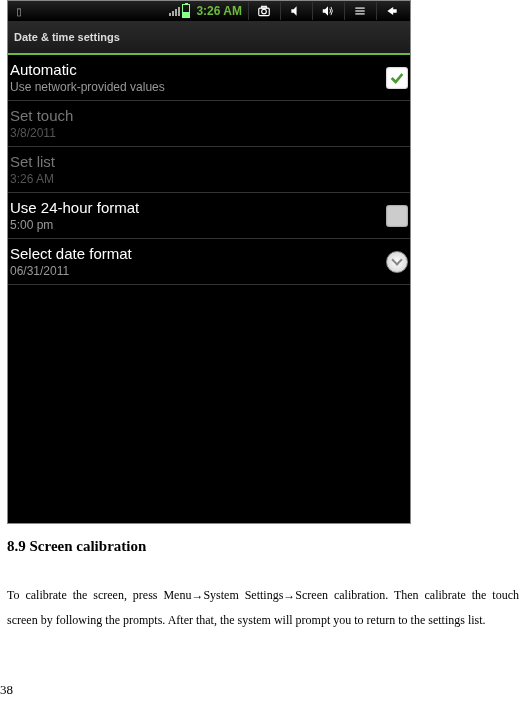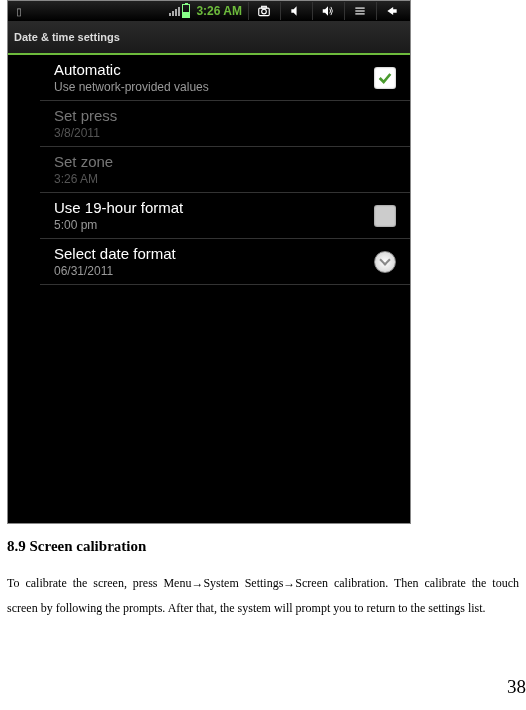--- a/index.html
+++ b/index.html
@@ -67,25 +67,24 @@
       display: flex; align-items: center;
       padding: 16px 6px;
       color: #ddd;
       font-size: 11px;
       font-family: sans-serif;
       font-weight: bold;
     }
     .settings-list { }
     .setting-row {
       display: flex; align-items: center; justify-content: space-between;
-      padding: 6px 14px;
+      padding: 6px 2px;
       border-bottom: 1px solid #333;
       font-family: sans-serif;
       min-height: 38px;
-      margin-left: 32px;
     }
     .setting-row.disabled .row-title { color: #777; }
     .setting-row.disabled .row-sub { color: #555; }
     .row-text { display: flex; flex-direction: column; }
     .row-title { color: #fff; font-size: 15px; }
     .row-sub { color: #999; font-size: 12px; margin-top: 2px; }
     .checkbox {
       width: 22px; height: 22px;
       background: #fff;
       border-radius: 3px;
@@ -114,33 +113,33 @@
       position: absolute;
       top: 538px;
       left: 7px;
       right: 7px;
       font-family: "Times New Roman", serif;
       color: #000;
     }
     .section-heading {
       font-size: 15px;
       font-weight: bold;
-      margin-bottom: 16px;
+      margin-bottom: 28px;
     }
     .section-body {
       font-size: 12px;
       line-height: 2.05;
       text-align: justify;
     }
     .page-num {
       position: absolute;
       bottom: 12px;
       left: 0; right: 0;
-      text-align: right;
-      font-size: 19px;
+      text-align: left;
+      font-size: 13px;
     }
   </style>
 </head>
 <body>
 
 <div class="screenshot">
   <div class="status-bar">
     <div class="status-left">
       <span class="status-icon-left sim-icon">▯</span>
     </div>
@@ -200,36 +199,36 @@
       </div>
       <div class="checkbox checked">
         <svg width="16" height="16" viewBox="0 0 24 24" fill="none" stroke="#4a9b2e" stroke-width="4">
             <polyline points="4,12 10,18 20,6"></polyline>
           </svg>
       </div>
     </div>
 
     <div class="setting-row disabled">
       <div class="row-text">
-        <span class="row-title">Set press</span>
+        <span class="row-title">Set touch</span>
         <span class="row-sub">3/8/2011</span>
       </div>
     </div>
 
 
     <div class="setting-row disabled">
       <div class="row-text">
-        <span class="row-title">Set zone</span>
+        <span class="row-title">Set list</span>
         <span class="row-sub">3:26 AM</span>
       </div>
     </div>
 
     <div class="setting-row">
       <div class="row-text">
-        <span class="row-title">Use 19-hour format</span>
+        <span class="row-title">Use 24-hour format</span>
         <span class="row-sub">5:00 pm</span>
       </div>
       <div class="checkbox unchecked"></div>
     </div>
 
     <div class="setting-row">
       <div class="row-text">
         <span class="row-title">Select date format</span>
         <span class="row-sub">06/31/2011</span>
       </div>

